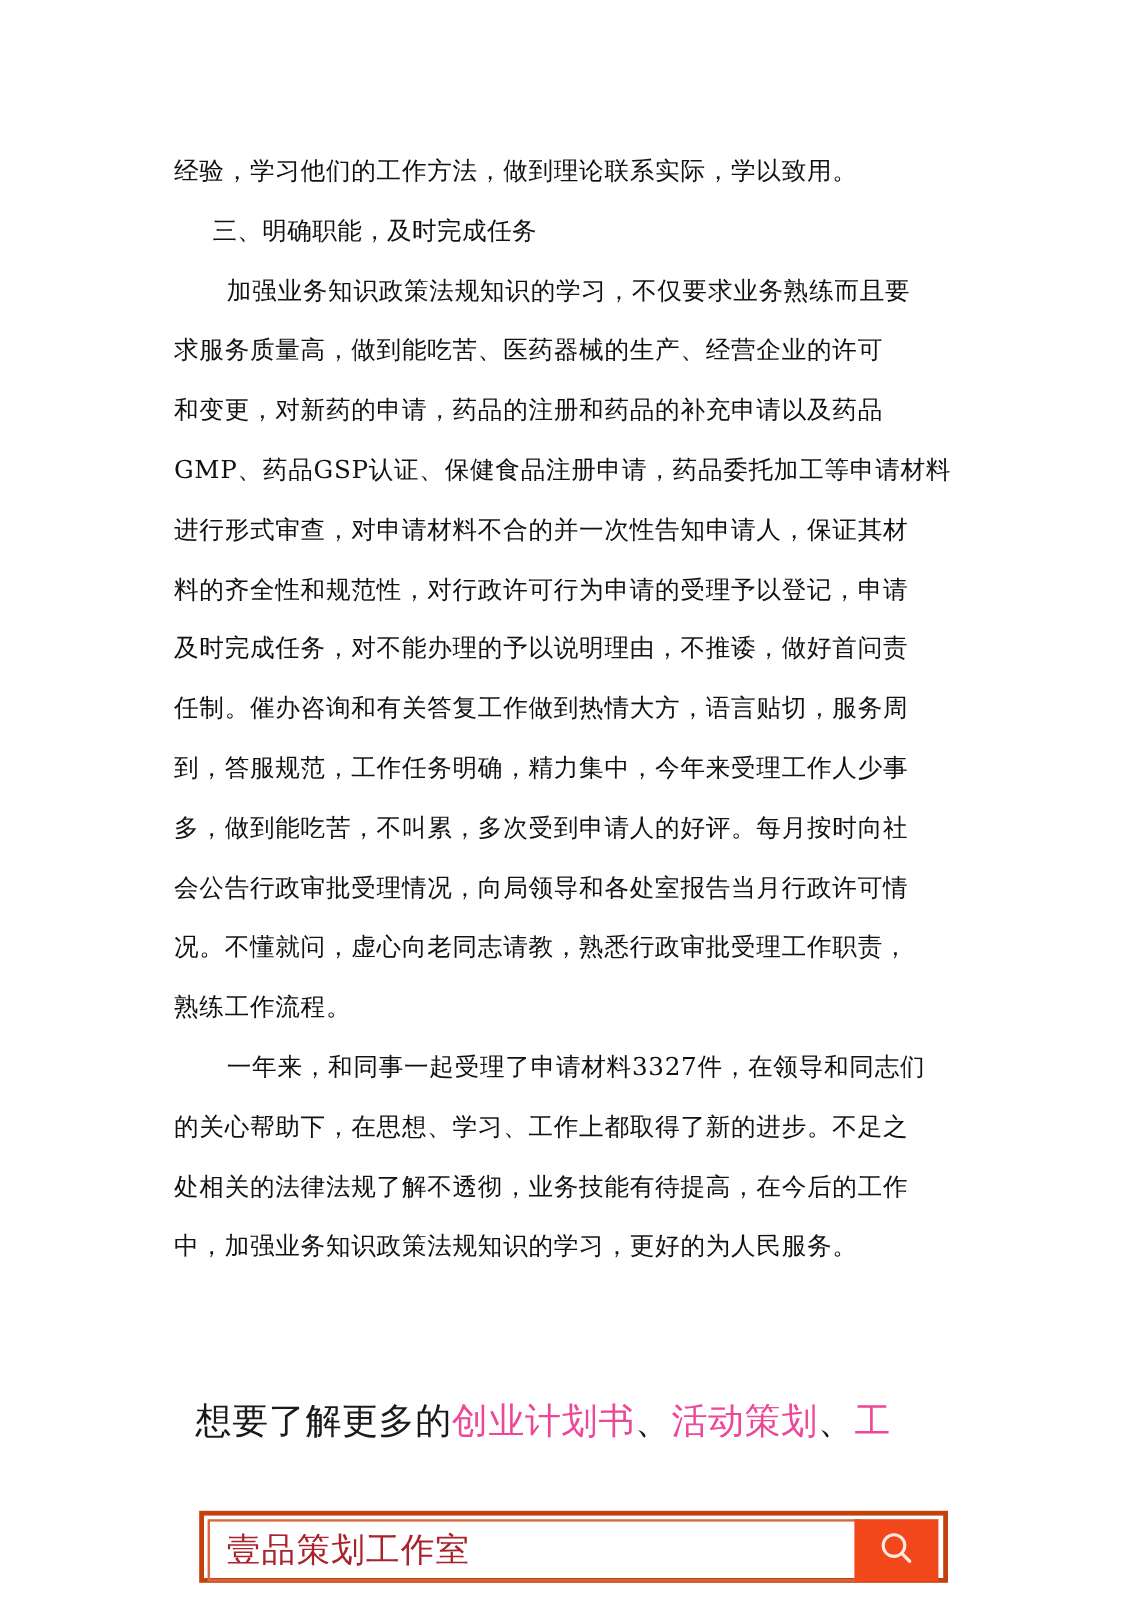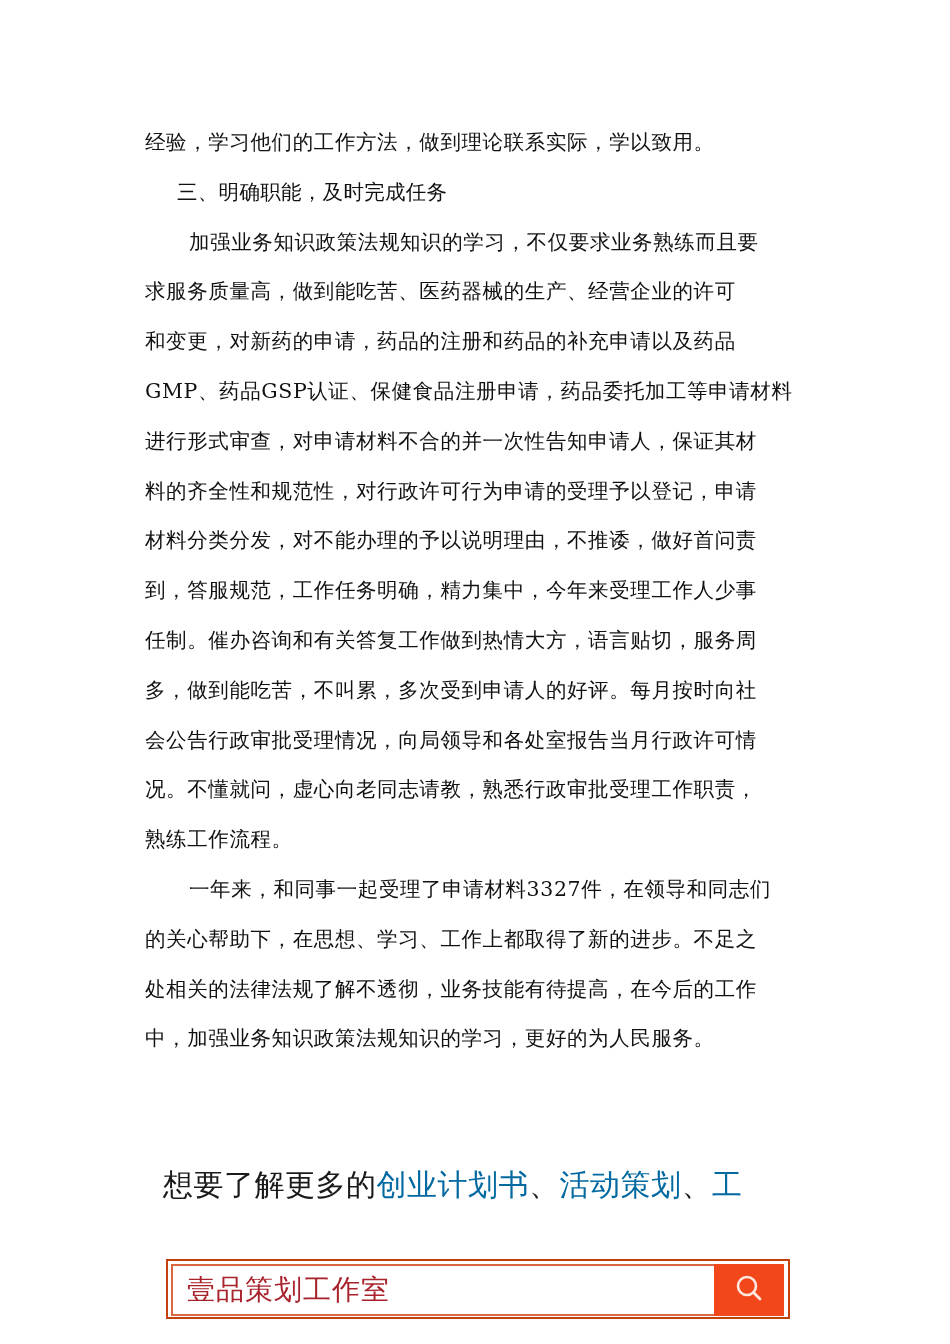--- a/index.html
+++ b/index.html
@@ -45,28 +45,28 @@
       position: absolute;
       left: 163px;
       top: 1166px;
       width: 640px;
       font-family: "DejaVu Sans", "Liberation Sans", sans-serif;
       font-size: 30px;
       line-height: 38px;
       color: #1a1a1a;
       letter-spacing: 0.5px;
     }
-    .promo .hl { color: #0369a1; }
+    .promo .hl { color: #ec4899; }
     .search {
       position: absolute;
       left: 166px;
       top: 1259px;
       width: 624px;
       height: 60px;
-      border: 2px solid #c2410c;
+      border: 4px solid #c2410c;
       background: #ffffff;
       box-sizing: border-box;
     }
     .search-input {
       position: absolute;
       left: 3px; top: 3px;
       width: 545px; height: 52px;
       border: 2px solid #d9673f;
       box-sizing: border-box;
       font-family: "DejaVu Sans", "Liberation Sans", sans-serif;
@@ -94,23 +94,23 @@
 
   <div class="body-text" style="top:118px;">
     <span class="line">经验，学习他们的工作方法，做到理论联系实际，学以致用。</span>
     <span class="line heading">三、明确职能，及时完成任务</span>
     <span class="line indent">加强业务知识政策法规知识的学习，不仅要求业务熟练而且要</span>
     <span class="line">求服务质量高，做到能吃苦、医药器械的生产、经营企业的许可</span>
     <span class="line">和变更，对新药的申请，药品的注册和药品的补充申请以及药品</span>
     <span class="line">GMP、药品GSP认证、保健食品注册申请，药品委托加工等申请材料</span>
     <span class="line">进行形式审查，对申请材料不合的并一次性告知申请人，保证其材</span>
     <span class="line">料的齐全性和规范性，对行政许可行为申请的受理予以登记，申请</span>
-    <span class="line">材料分类分发，对不能办理的予以说明理由，不推诿，做好首问责</span>
+    <span class="line">及时完成任务，对不能办理的予以说明理由，不推诿，做好首问责</span>
+    <span class="line">任制。催办咨询和有关答复工作做到热情大方，语言贴切，服务周</span>
     <span class="line">到，答服规范，工作任务明确，精力集中，今年来受理工作人少事</span>
-    <span class="line">任制。催办咨询和有关答复工作做到热情大方，语言贴切，服务周</span>
     <span class="line">多，做到能吃苦，不叫累，多次受到申请人的好评。每月按时向社</span>
     <span class="line">会公告行政审批受理情况，向局领导和各处室报告当月行政许可情</span>
     <span class="line">况。不懂就问，虚心向老同志请教，熟悉行政审批受理工作职责，</span>
     <span class="line">熟练工作流程。</span>
     <span class="line indent">一年来，和同事一起受理了申请材料3327件，在领导和同志们</span>
     <span class="line">的关心帮助下，在思想、学习、工作上都取得了新的进步。不足之</span>
     <span class="line">处相关的法律法规了解不透彻，业务技能有待提高，在今后的工作</span>
     <span class="line">中，加强业务知识政策法规知识的学习，更好的为人民服务。</span>
   </div>
 

